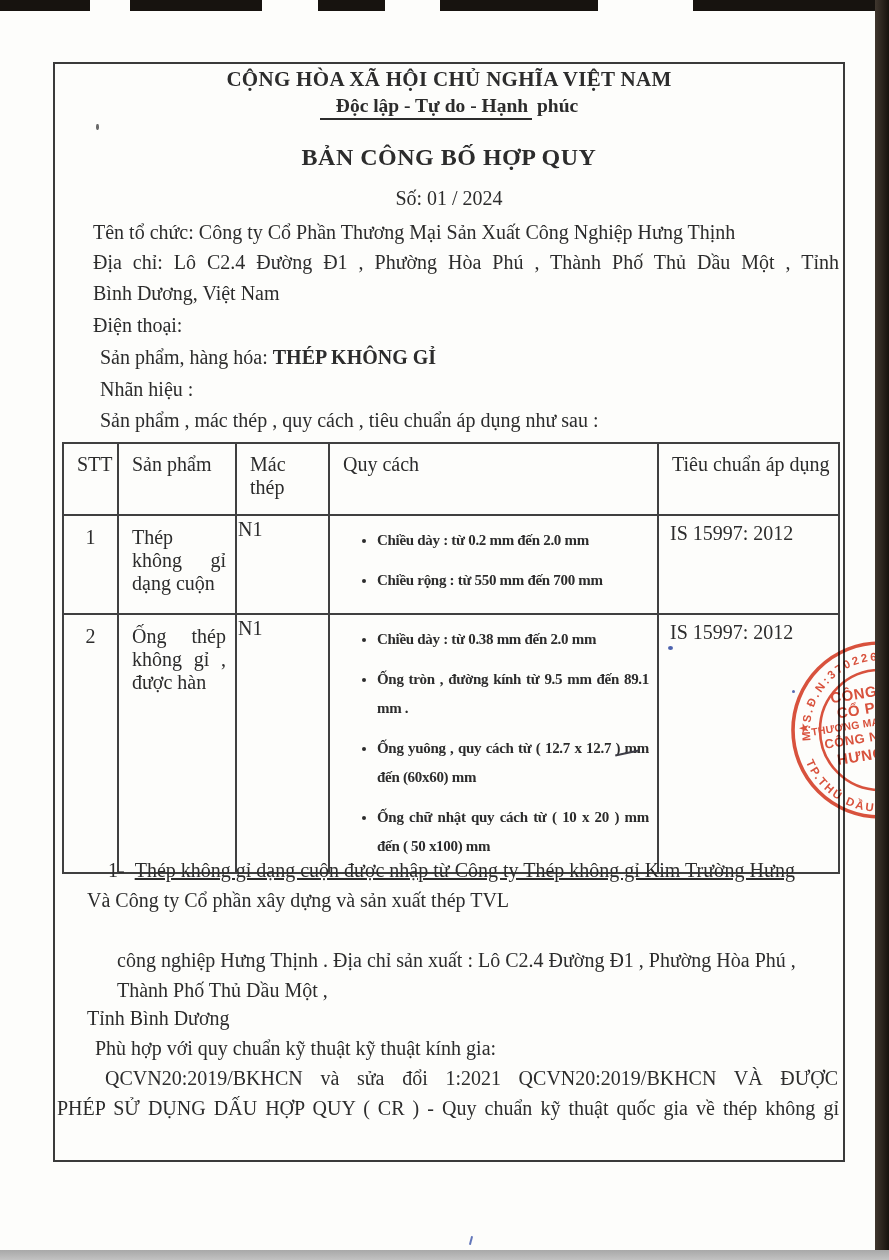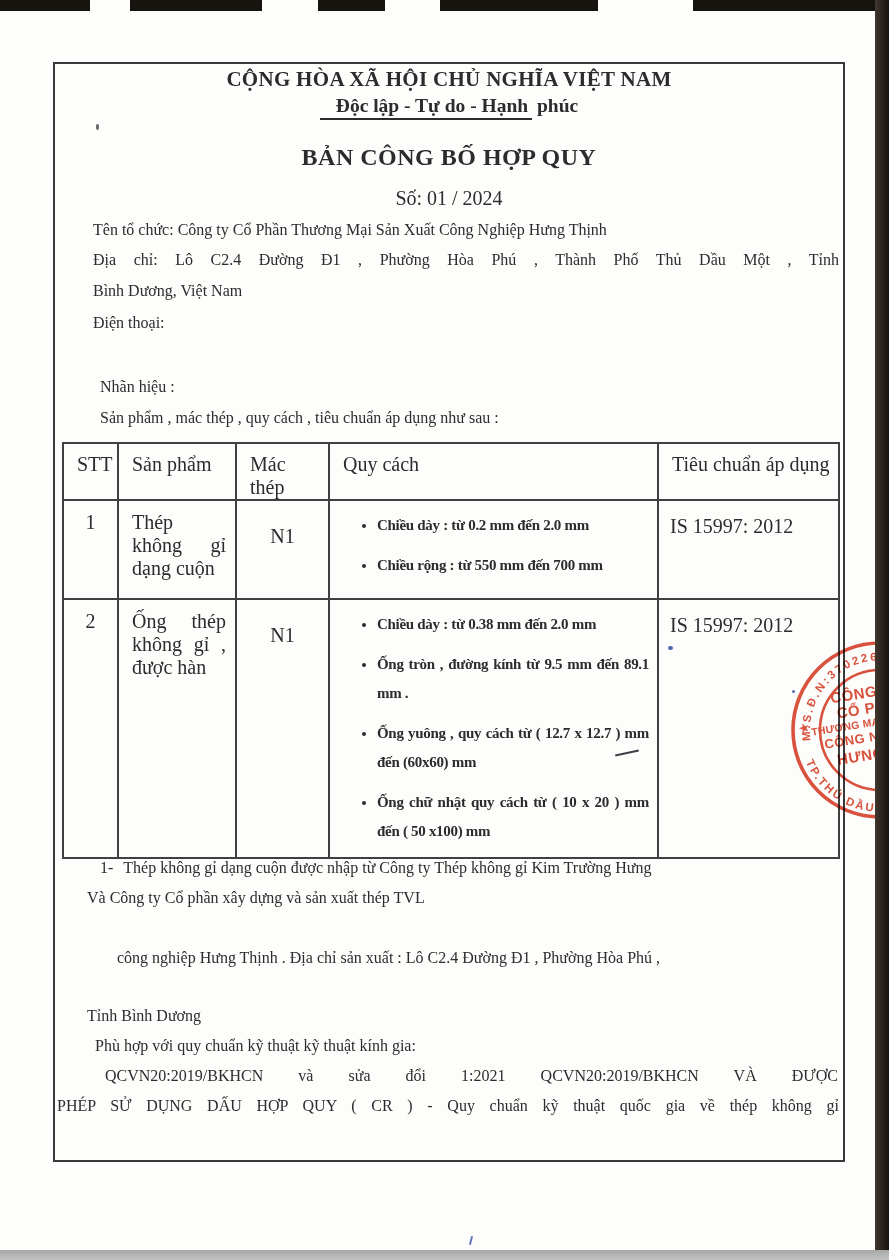--- a/index.html
+++ b/index.html
@@ -11,45 +11,45 @@
   .strip-top{position:absolute;left:0;top:0;width:889px;height:11px;background:#17130f;z-index:6;}
   .strip-top .notch{position:absolute;top:0;height:11px;background:#fdfdfb;}
   .strip-right{position:absolute;top:0;right:0;width:14px;height:1253px;
                background:linear-gradient(to right,#40372e,#17120d);z-index:6;}
   .strip-bottom{position:absolute;left:0;top:1250px;width:889px;height:10px;
                 background:linear-gradient(to bottom,#a8a8a8,#c2c2c2);z-index:6;}
 
   .page-border{position:absolute;left:53px;top:62px;width:788px;height:1096px;
                border:2px solid #3a3a3a;z-index:1;}
 
-  .t{position:absolute;white-space:nowrap;font-size:16px;line-height:1.25;z-index:2;}
+  .t{position:absolute;white-space:nowrap;font-size:20px;line-height:1.25;z-index:2;}
   .center{left:53px;width:792px;text-align:center;}
   .nat{top:66px;font-weight:bold;font-size:21px;letter-spacing:.3px;}
   .motto{top:94px;font-weight:bold;font-size:19.5px;}
   .motto .ul{border-bottom:2px solid #2c2c2c;padding:0 4px 2px 16px;}
   .title{top:142px;font-weight:bold;font-size:24px;letter-spacing:.5px;}
   .docno{top:186px;font-size:20px;}
 
   .bold{font-weight:bold;}
   .just{white-space:normal;text-align:justify;text-align-last:justify;}
 
   
   table.spec{position:absolute;left:62px;top:442px;width:776px;z-index:2;
              border-collapse:collapse;table-layout:fixed;font-size:20px;}
   table.spec th,table.spec td{border:2px solid #404040;vertical-align:top;overflow:hidden;}
-  table.spec th{font-weight:normal;text-align:left;padding:9px 4px 0 13px;height:41px;}
+  table.spec th{font-weight:normal;text-align:left;padding:9px 4px 15px 13px;height:41px;}
   th.h-stt{text-align:center;padding-left:0;}
   td.c-stt{text-align:center;padding-top:10px;}
   td.c-prod{padding:10px 9px 0 13px;text-align:justify;}
-  td.c-grade{text-align:center;padding-top:24px;}
+  td.c-grade{padding-top:2px;}
   td.c-spec{padding:0;}
   td.c-spec ul{margin:10px 0 0;padding:0 8px 0 47px;}
   td.c-spec li{text-align:justify;margin-bottom:11px;line-height:29px;
                font-size:15px;letter-spacing:-0.3px;font-weight:bold;}
-  td.c-std{padding:14px 4px 0 11px;}
+  td.c-std{padding:6px 4px 0 11px;}
   tr.r1{height:99px;} tr.r2{height:233px;}
 
   
   .note-marker{display:inline-block;}
   .note-text{margin-left:10px;}
 
   
   .stamp{position:absolute;left:770px;top:622px;z-index:3;mix-blend-mode:multiply;opacity:.93;}
   .st-arc{font-family:"Liberation Sans","DejaVu Sans",sans-serif;font-weight:bold;
           font-size:11.5px;letter-spacing:2.4px;fill:#d8452f;}
@@ -80,20 +80,21 @@
 
   <div class="t center motto"><span class="ul">Độc lập - Tự do - Hạnh</span><span> phúc</span></div>
   <div class="t center nat">CỘNG HÒA XÃ HỘI CHỦ NGHĨA VIỆT NAM</div>
   <div class="t center title">BẢN CÔNG BỐ HỢP QUY</div>
   <div class="t center docno">Số: 01 / 2024</div>
 
   <div class="t" style="left:93px;top:220px;">Tên tổ chức: Công ty Cổ Phần Thương Mại Sản Xuất Công Nghiệp Hưng Thịnh</div>
   <div class="t just" style="left:93px;top:250px;width:746px;">Địa chỉ: Lô C2.4 Đường Đ1 , Phường Hòa Phú , Thành Phố Thủ Dầu Một , Tỉnh</div>
   <div class="t" style="left:93px;top:281px;">Bình Dương, Việt Nam</div>
   <div class="t" style="left:93px;top:313px;text-align:right;">Điện thoại:</div>
+  <div class="t" style="left:100px;top:345px;"><span>Sản phẩm, hàng hóa: </span><span class="bold">THÉP KHÔNG GỈ</span></div>
   <div class="t" style="left:100px;top:377px;">Nhãn hiệu :</div>
   <div class="t" style="left:100px;top:408px;">Sản phẩm , mác thép , quy cách , tiêu chuẩn áp dụng như sau :</div>
 
   <table class="spec">
     <colgroup>
       <col style="width:55px">
         <col style="width:118px">
         <col style="width:93px">
       <col style="width:329px">
         <col style="width:181px">
@@ -128,23 +129,24 @@
           <li>Ống tròn , đường kính từ 9.5 mm đến 89.1 mm .</li>
           <li>Ống yuông , quy cách từ ( 12.7 x 12.7 ) mm đến (60x60) mm</li>
           <li>Ống chữ nhật quy cách từ ( 10 x 20 ) mm đến ( 50 x100) mm</li>
         </ul>
       </td>
       <td class="c-std">IS 15997: 2012</td>
     </tr>
   </tbody>
     </table>
 
-  <div class="t" style="left:100px;top:858px;"><span class="note-marker">1-</span><span class="note-text">Thép không gỉ dạng cuộn được nhập từ Công ty Thép không gỉ Kim Trường Hưng</span></div>
+  <div class="t" style="left:108px;top:858px;text-decoration:underline;"><span class="note-marker">1-</span><span class="note-text">Thép không gỉ dạng cuộn được nhập từ Công ty Thép không gỉ Kim Trường Hưng</span></div>
   <div class="t" style="left:87px;top:888px;">Và Công ty Cổ phần xây dựng và sản xuất thép TVL</div>
   <div class="t" style="left:117px;top:948px;">công nghiệp Hưng Thịnh . Địa chỉ sản xuất : Lô C2.4 Đường Đ1 , Phường Hòa Phú ,</div>
+  <div class="t" style="left:117px;top:978px;">Thành Phố Thủ Dầu Một ,</div>
   <div class="t" style="left:87px;top:1006px;">Tỉnh Bình Dương</div>
   <div class="t" style="left:95px;top:1036px;">Phù hợp với quy chuẩn kỹ thuật kỹ thuật kính gia:</div>
   <div class="t just" style="left:105px;top:1066px;width:733px;">QCVN20:2019/BKHCN và sửa đổi 1:2021 QCVN20:2019/BKHCN VÀ ĐƯỢC</div>
   <div class="t just" style="left:57px;top:1096px;width:782px;">PHÉP SỬ DỤNG DẤU HỢP QUY ( CR ) - Quy chuẩn kỹ thuật quốc gia về thép không gỉ</div>
 
   <svg class="stamp" width="220" height="220" viewBox="0 0 220 220">
     <g fill="none" stroke="#d8452f">
       <circle cx="110" cy="108" r="87" stroke-width="3.6"></circle>
       <circle cx="110" cy="108" r="60" stroke-width="2.6"></circle>
     </g>

